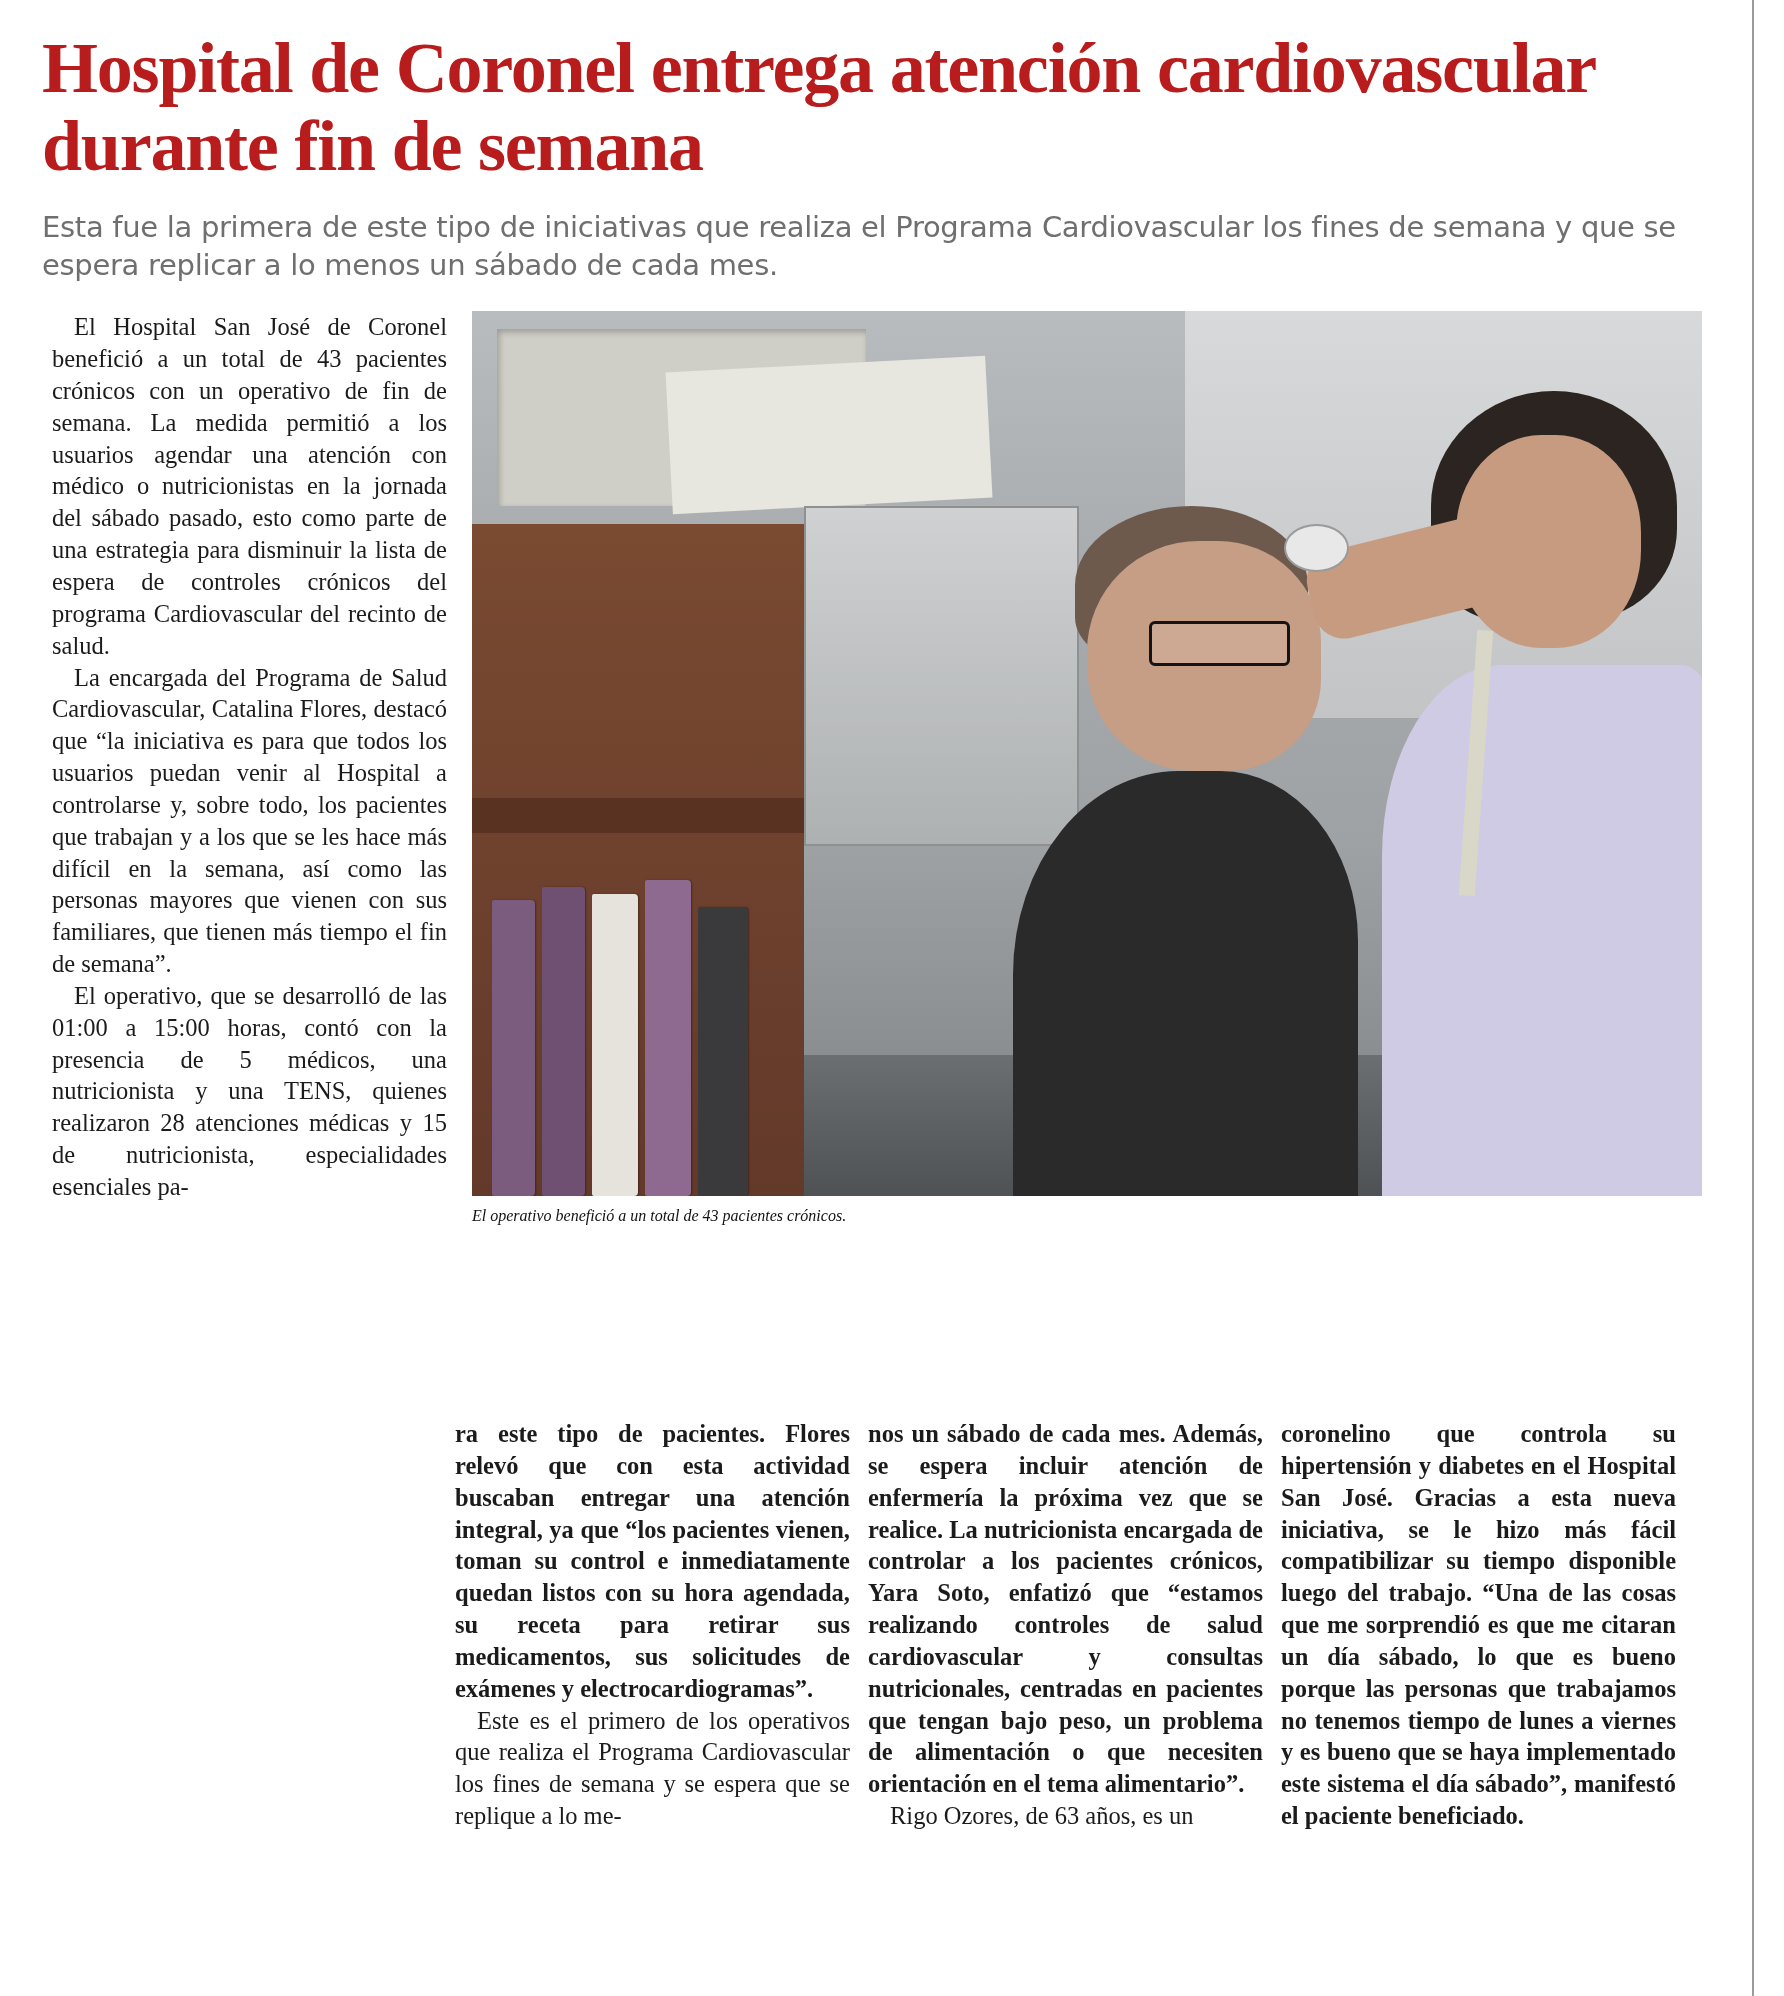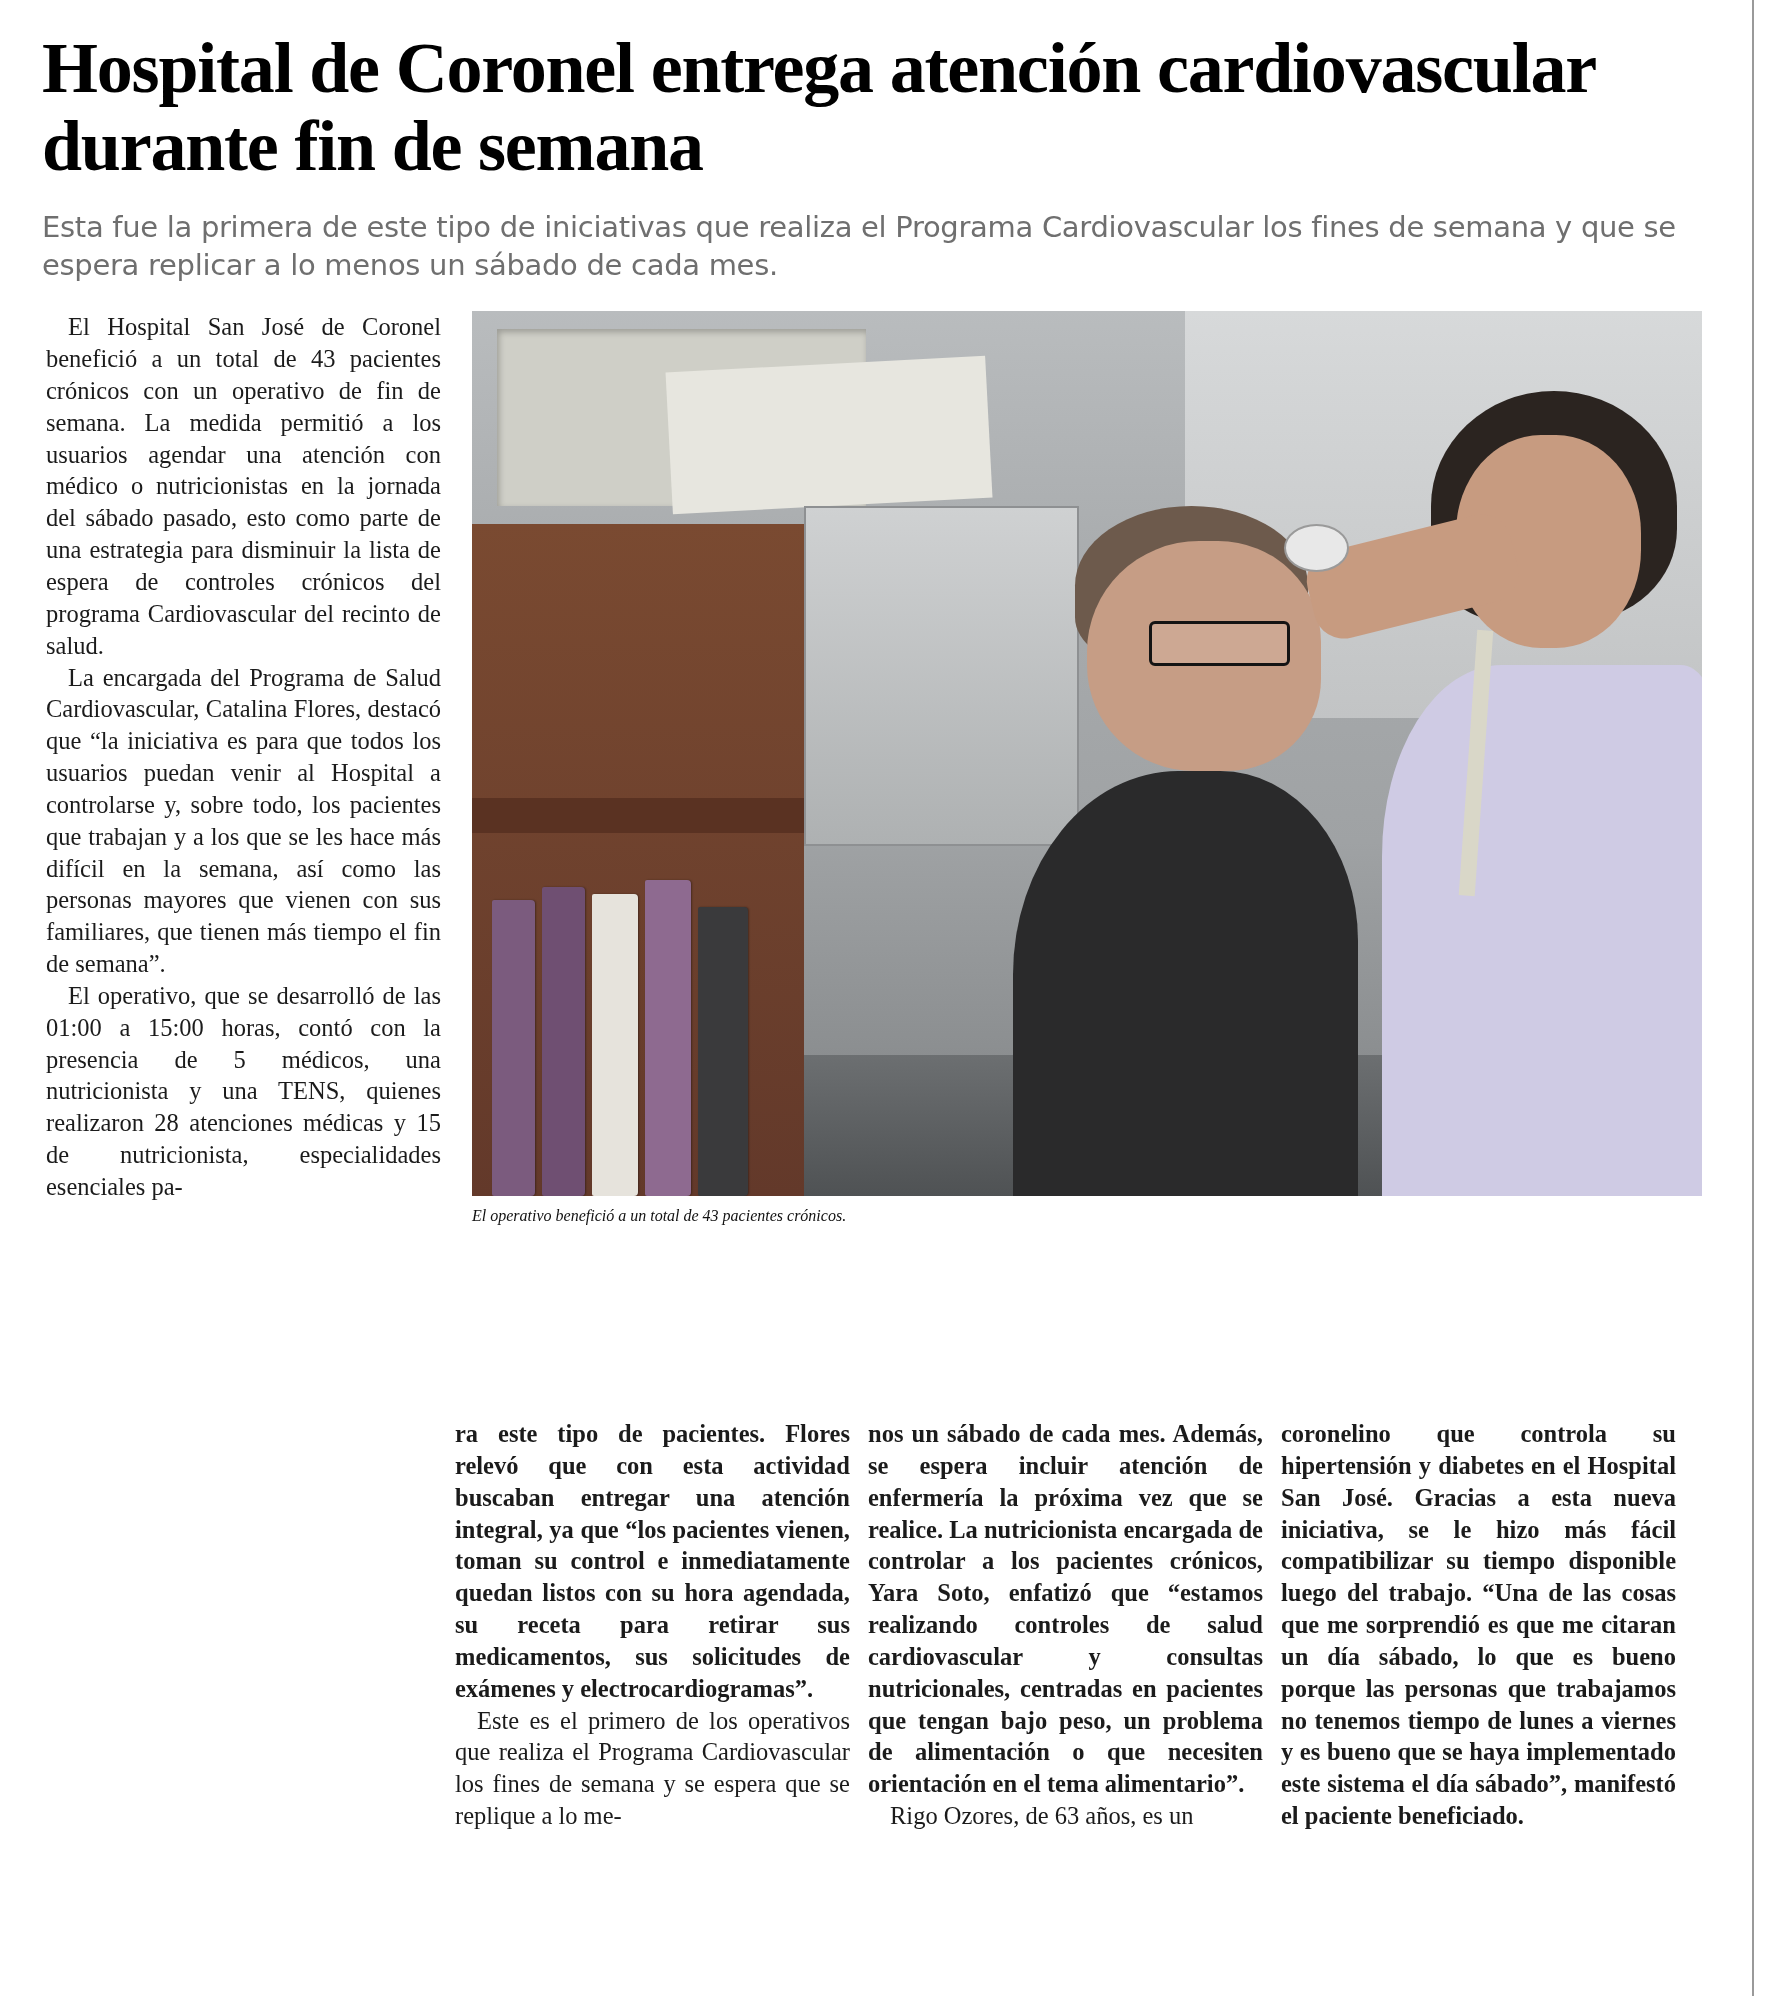--- a/index.html
+++ b/index.html
@@ -46,39 +46,39 @@
     margin: 0 0 14px 0;
     line-height: 1.1;
   }
   .headline {
     font-family: "Liberation Serif", serif;
     font-weight: bold;
     font-size: 72px;
     line-height: 1.08;
     letter-spacing: -1.2px;
     margin: 0 0 22px 0;
-    color: #000000;
+    color: #b91c1c;
   }
   .standfirst {
     font-family: "DejaVu Sans", sans-serif;
     font-size: 29px;
     line-height: 1.34;
     color: #6f6f6f;
     margin: 0 0 26px 0;
     letter-spacing: -0.3px;
   }
 
   
   .upper {
     position: relative;
     width: 1660px;
   }
   .col-left {
     position: absolute;
-    left: 4px;
+    left: 10px;
     top: 0;
     width: 395px;
   }
   .col-left p {
     margin: 0;
     font-size: 24.5px;
     line-height: 1.30;
     text-align: justify;
     text-indent: 22px;
     hyphens: auto;

